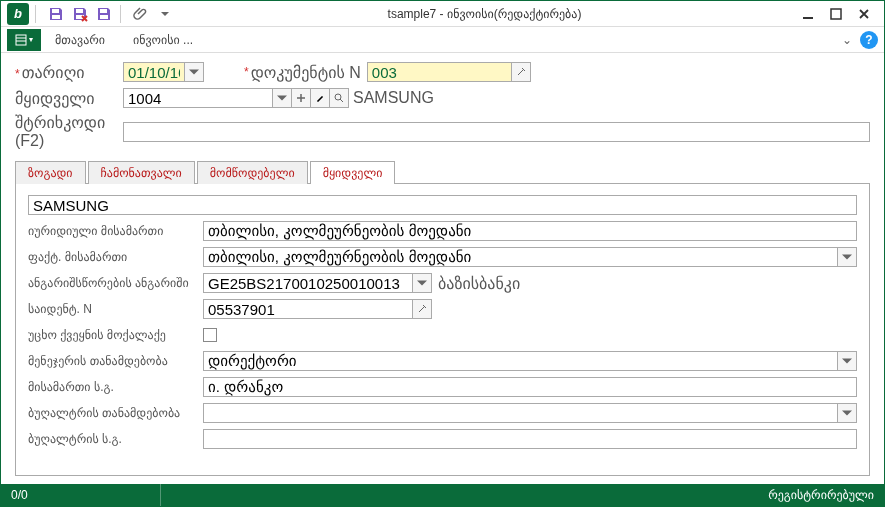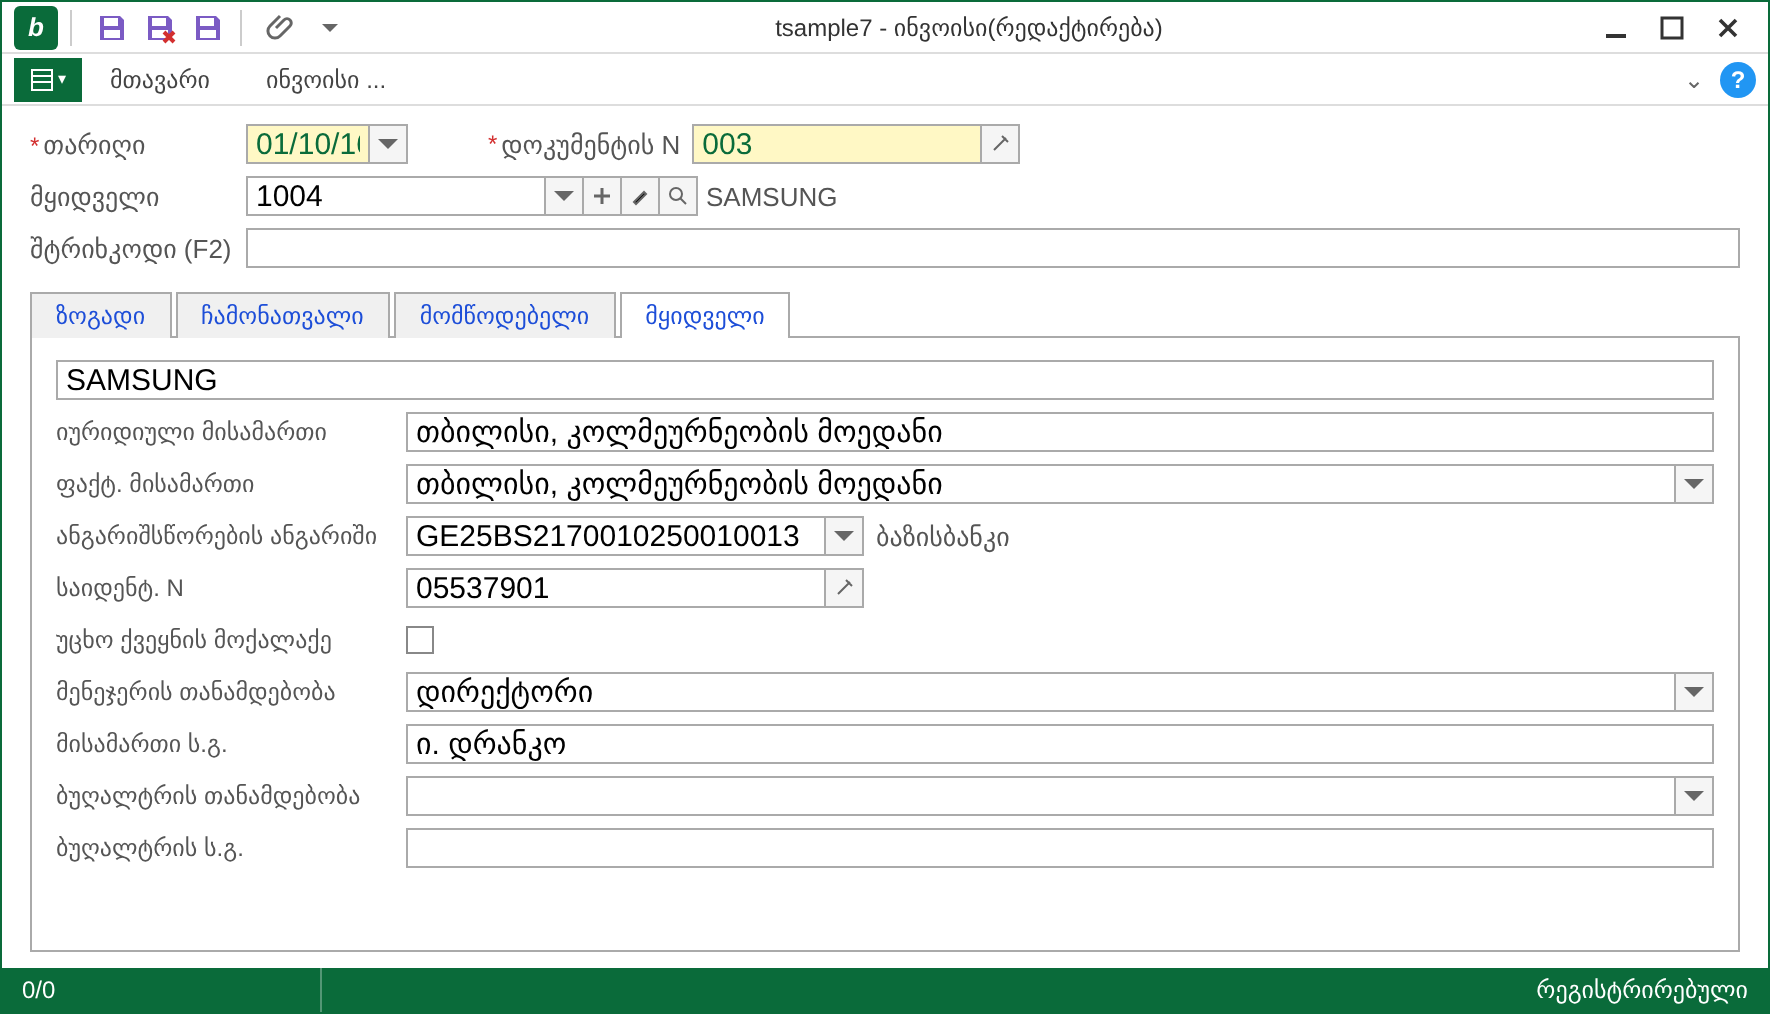--- a/index.html
+++ b/index.html
@@ -11,28 +11,28 @@
   .title-text { flex: 1; text-align: center; color: #333; }
   .win-btn { width: 28px; height: 20px; display: flex; align-items: center; justify-content: center; cursor: pointer; font-size: 15px; color: #333; }
   .menubar { height: 26px; display: flex; align-items: center; padding: 0 6px; border-bottom: 1px solid #ddd; }
   .menu-logo { width: 34px; height: 22px; background: #0a6b3a; display: flex; align-items: center; justify-content: center; color: #fff; }
   .menu-logo svg { width: 12px; height: 12px; fill: #fff; }
   .menu-item { padding: 0 14px; height: 26px; display: flex; align-items: center; color: #444; cursor: pointer; }
   .menubar-right { margin-left: auto; display: flex; align-items: center; gap: 8px; }
   .help-icon { width: 18px; height: 18px; border-radius: 50%; background: #2196f3; color: #fff; display: flex; align-items: center; justify-content: center; font-weight: bold; font-size: 12px; cursor: pointer; }
   .form-area { padding: 8px 14px 4px 14px; }
   .row { display: flex; align-items: center; margin-bottom: 4px; min-height: 22px; }
-  .label { color: #555; font-size: 13px; }
+  .label { color: #555; font-size: 16px; }
   .req { color: #d32f2f; margin-right: 2px; }
   input[type="text"] { border: 1px solid #aaa; height: 20px; padding: 0 4px; font-size: 15px; background: #fff; }
   .yellow { background: #fff8c5 !important; }
   .inbtn { width: 20px; height: 20px; border: 1px solid #aaa; background: #f5f5f5; display: inline-flex; align-items: center; justify-content: center; cursor: pointer; margin-left: -1px; }
   .inbtn svg { width: 10px; height: 10px; }
   .tabs { display: flex; padding-left: 14px; margin-top: 2px; }
-  .tab { border: 1px solid #aaa; border-bottom: none; padding: 4px 12px; background: #f0f0f0; margin-right: 2px; cursor: pointer; color: #1d4ed8; position: relative; top: 1px; }
+  .tab { border: 1px solid #aaa; border-bottom: none; padding: 4px 12px; background: #f0f0f0; margin-right: 2px; cursor: pointer; color: #b91c1c; position: relative; top: 1px; }
   .tab.active { background: #fff; z-index: 2; }
   .tab-panel { border: 1px solid #aaa; margin: 0 14px 8px 14px; padding: 10px 12px; flex: 1; overflow: auto; background: #fff; }
   .form-row { display: flex; align-items: center; margin-bottom: 4px; min-height: 22px; }
   .form-label { width: 175px; color: #555; }
   .combo { display: flex; flex: 1; }
   .combo input { flex: 1; }
   .cb { width: 14px; height: 14px; border: 1px solid #888; background: #fff; cursor: pointer; }
   .statusbar { height: 22px; background: #0a6b3a; color: #fff; display: flex; align-items: center; padding: 0 10px; margin-top: auto; }
   .status-left { width: 150px; border-right: 1px solid rgba(255,255,255,0.3); height: 100%; display: flex; align-items: center; }
   .status-right { margin-left: auto; }

